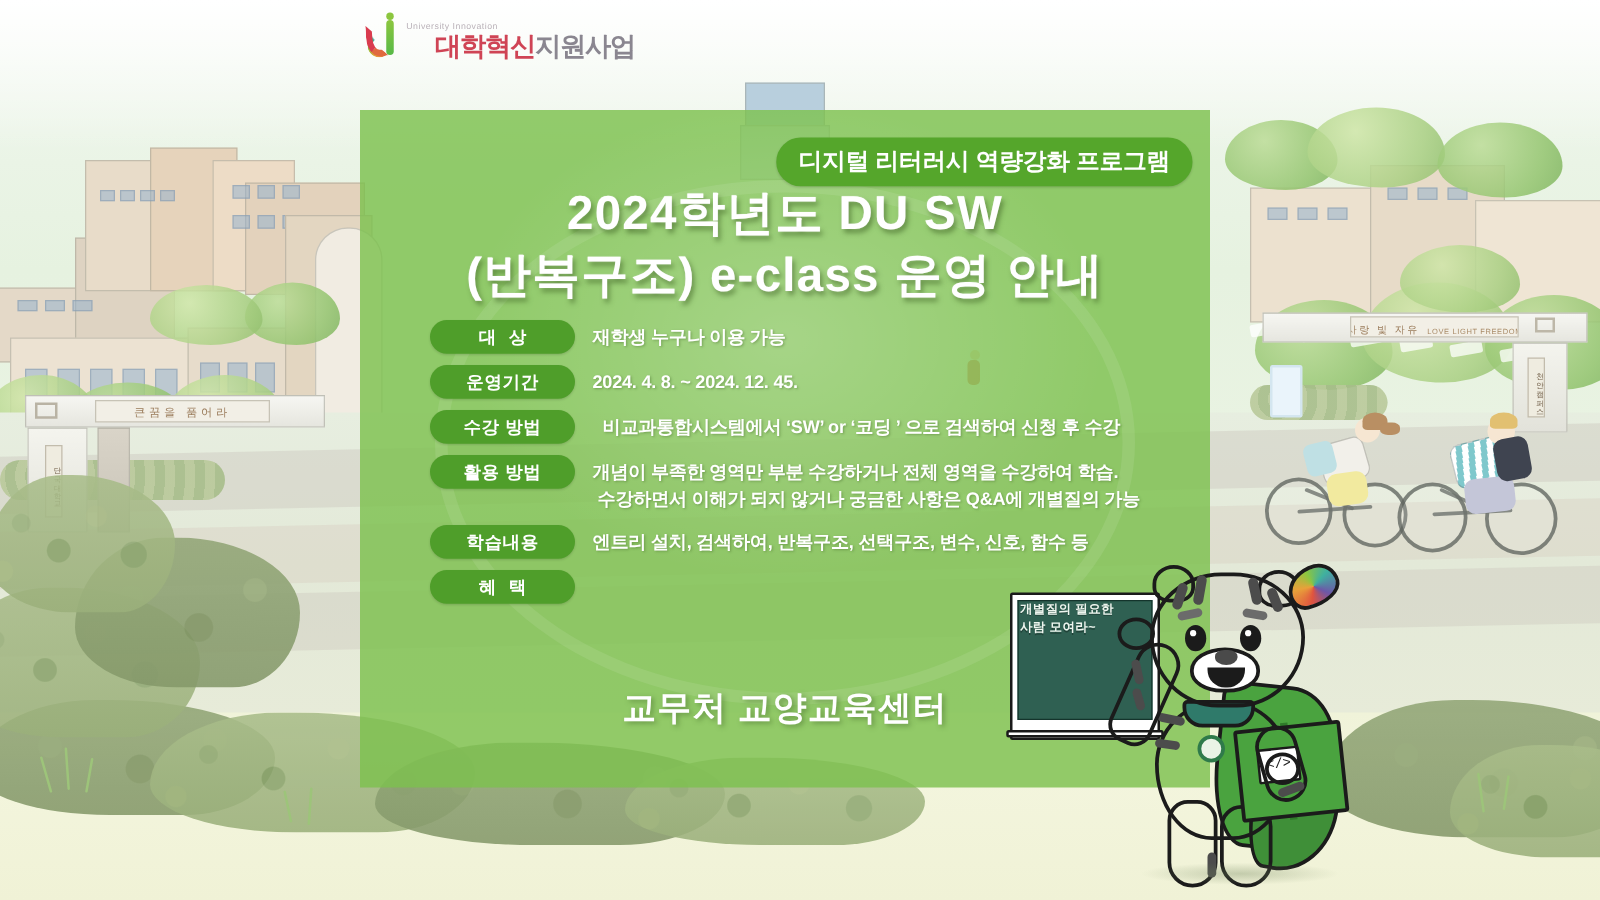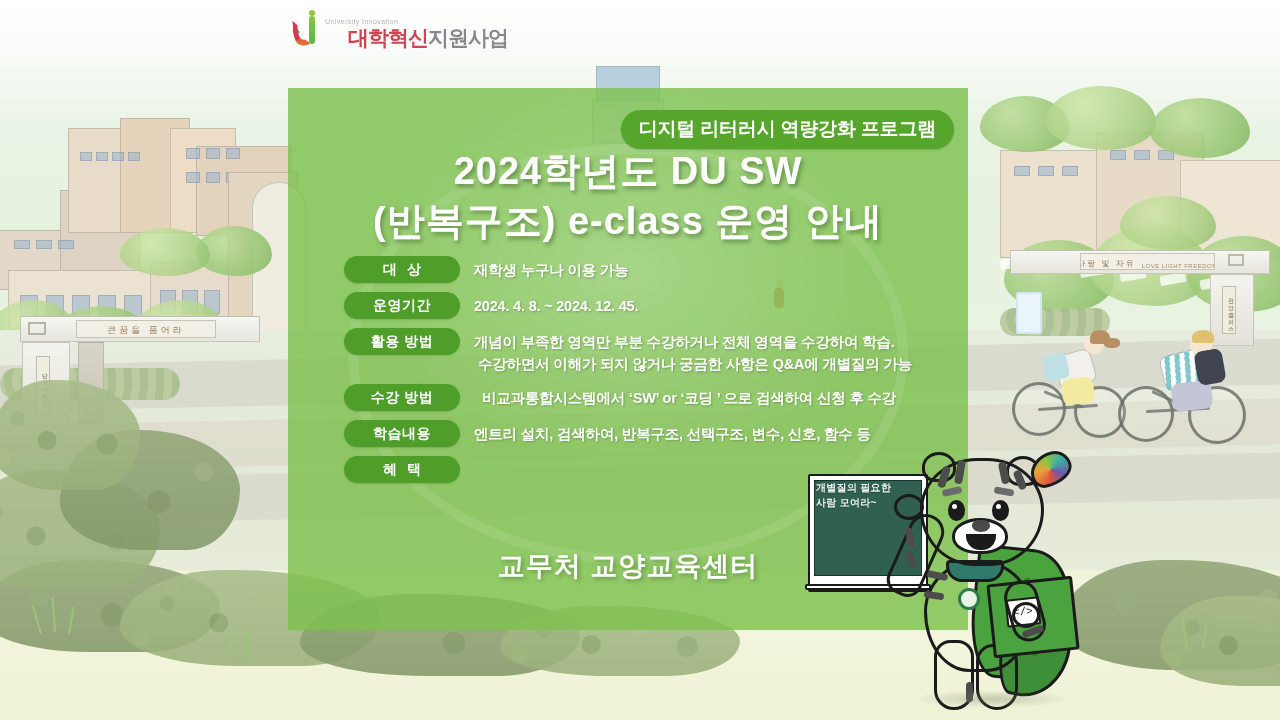--- a/index.html
+++ b/index.html
@@ -600,32 +600,32 @@
         </div>
       </div>
 
       <div class="row">
         <div class="pill">운영기간</div>
         <div class="val">
           <span>2024. 4. 8. ~ 2024. 12. 45.</span>
         </div>
       </div>
 
+      <div class="row indent-val">
+        <div class="pill">수강 방법</div>
+        <div class="val">
+          <span>비교과통합시스템에서 ‘SW’ or ‘코딩 ’ 으로 검색하여 신청 후 수강</span>
+        </div>
+      </div>
+
       <div class="row">
         <div class="pill">활용 방법</div>
         <div class="val">
           <span>개념이 부족한 영역만 부분 수강하거나 전체 영역을 수강하여 학습.</span>
           <span class="line2">수강하면서 이해가 되지 않거나 궁금한 사항은 Q&amp;A에 개별질의 가능</span>
-        </div>
-      </div>
-
-      <div class="row indent-val">
-        <div class="pill">수강 방법</div>
-        <div class="val">
-          <span>비교과통합시스템에서 ‘SW’ or ‘코딩 ’ 으로 검색하여 신청 후 수강</span>
         </div>
       </div>
 
       <div class="row">
         <div class="pill">학습내용</div>
         <div class="val">
           <span>엔트리 설치, 검색하여, 반복구조, 선택구조, 변수, 신호, 함수 등</span>
         </div>
       </div>
 

